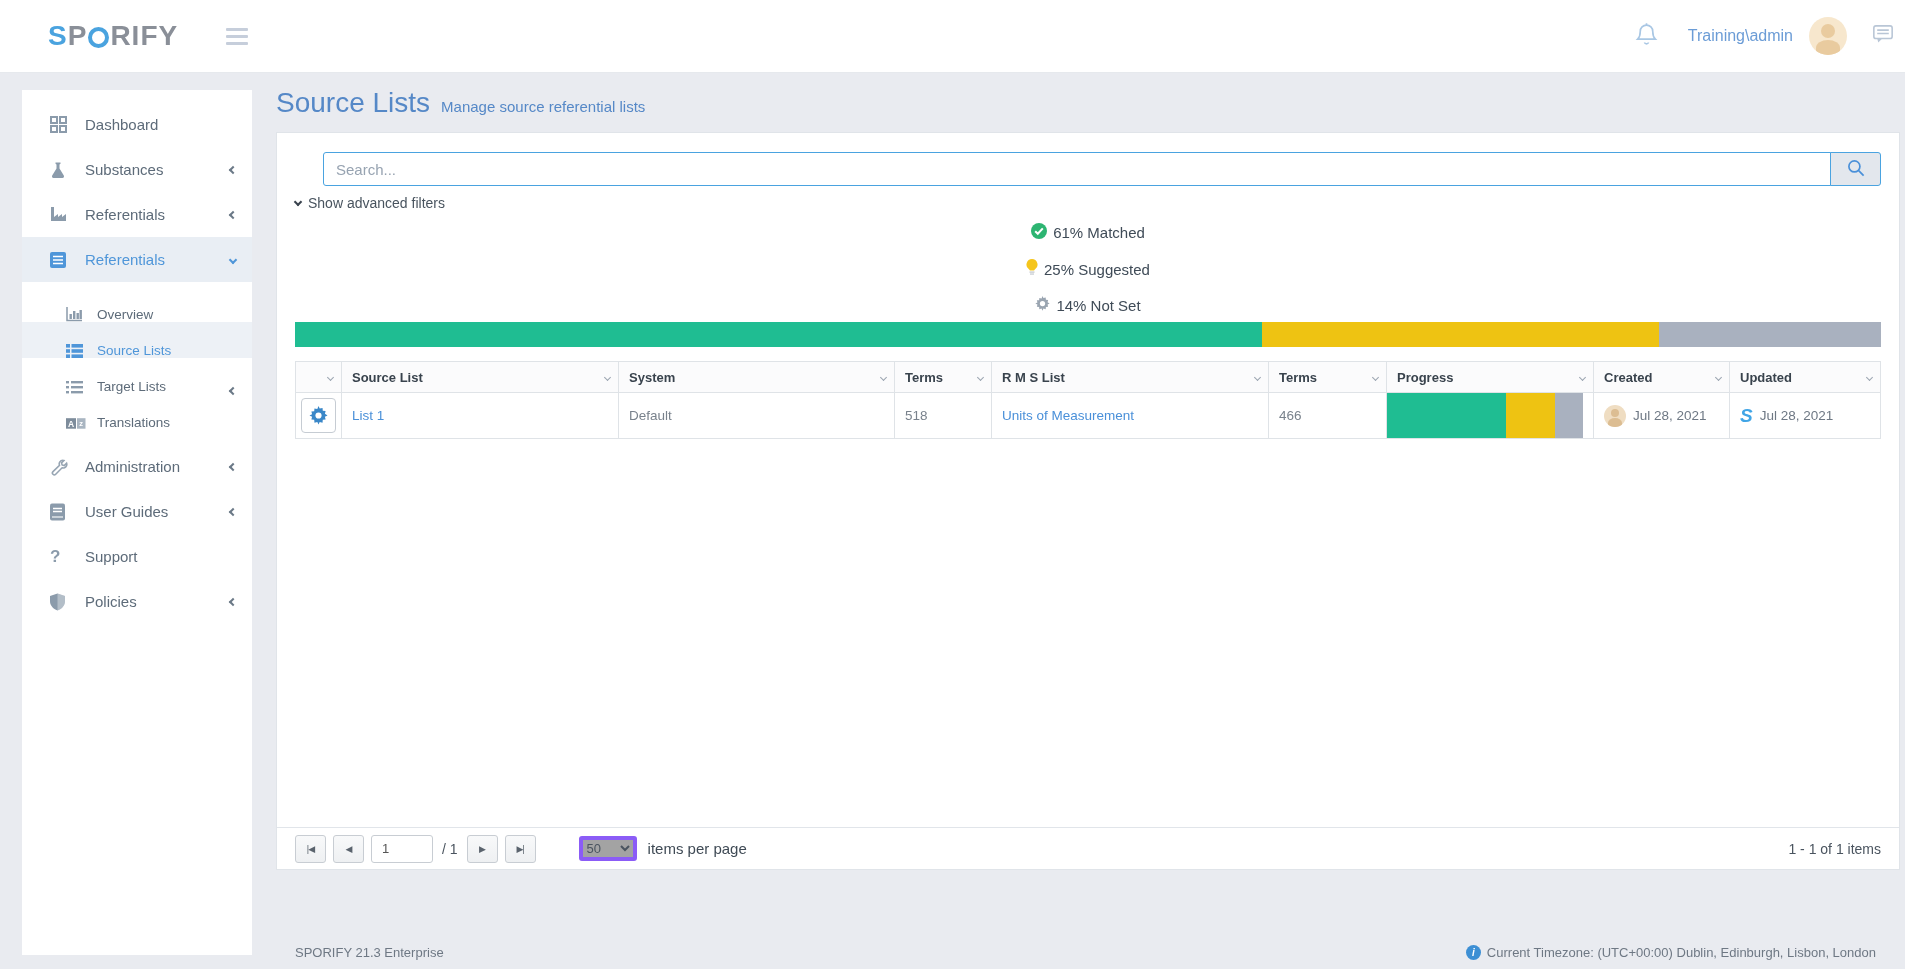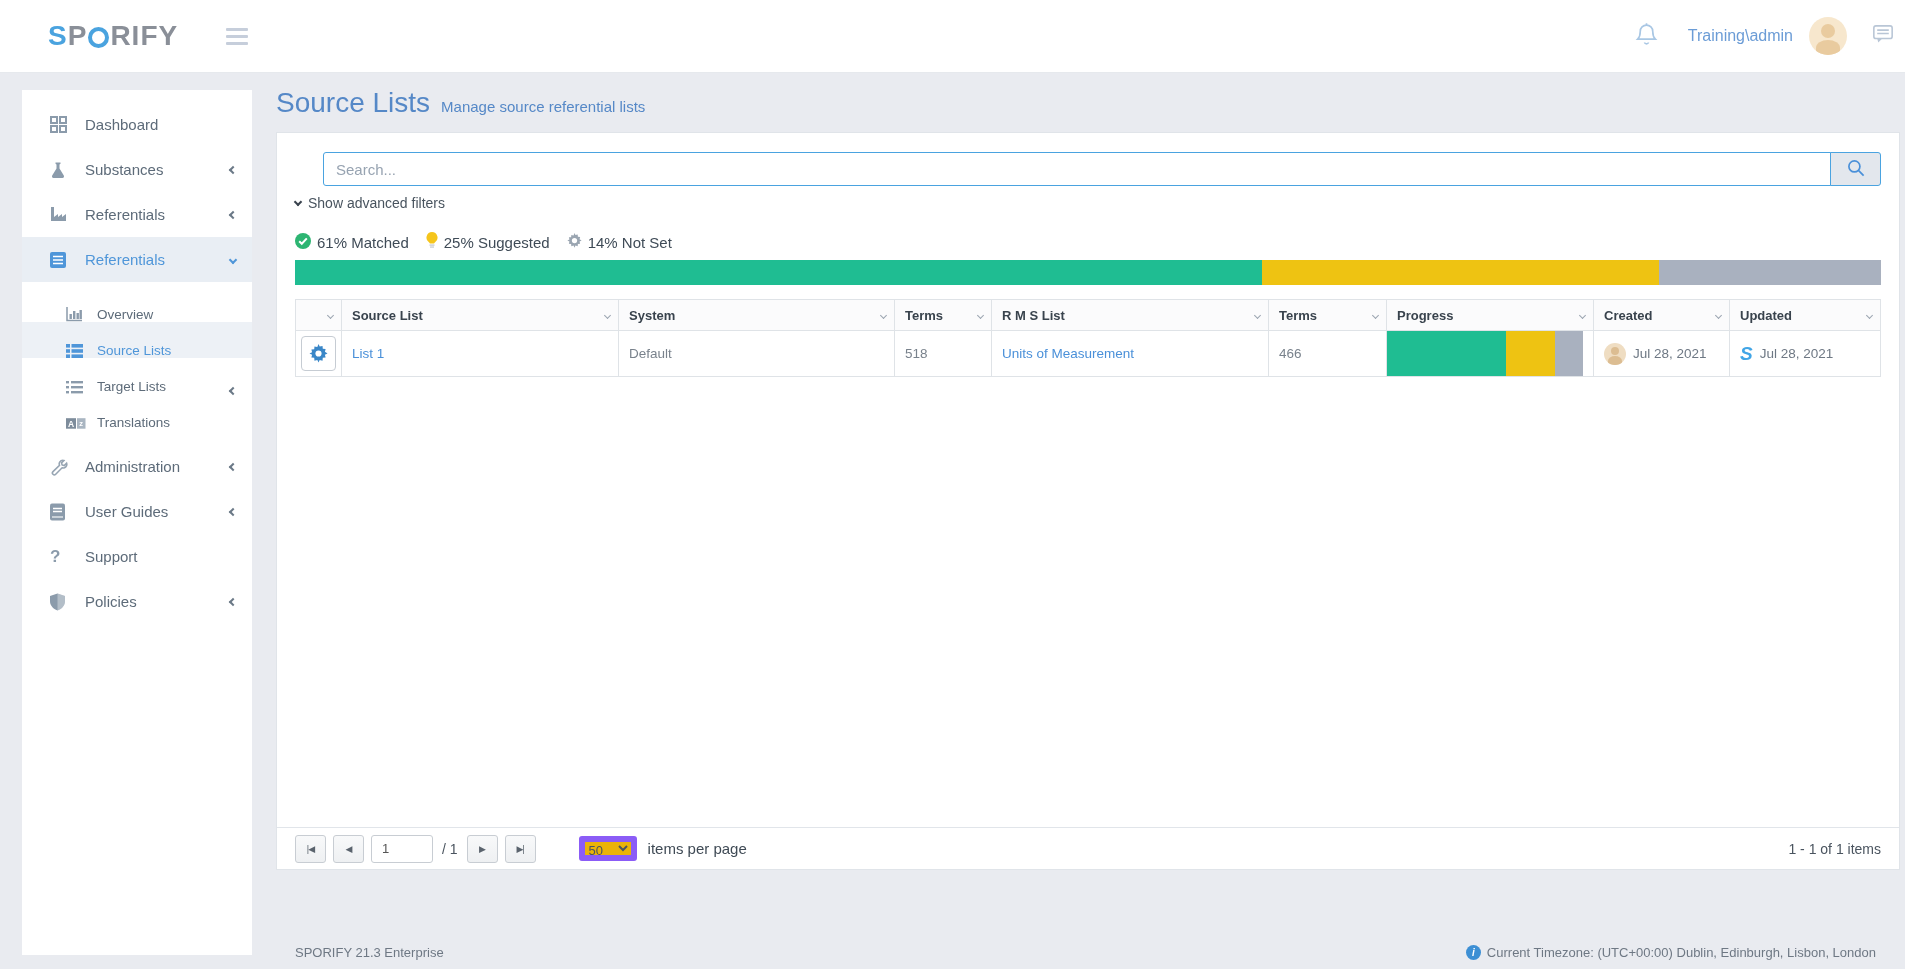--- a/index.html
+++ b/index.html
@@ -51,21 +51,21 @@
   .plus { font-size:17px; font-weight:bold; position:relative; top:-1px; }
 
   
   .panel { position:relative; background:#fff; border:1px solid #e0e4e9; height:738px; padding:19px 18px 0 18px; }
   .search-row { display:flex; }
   .search-input { flex:1; height:34px; border:1px solid #4aa3e0; border-radius:3px 0 0 3px; padding:0 12px; font-size:15px; color:#4b5560; outline:none; font-family:"Liberation Sans",sans-serif;margin-left:28px; }
   .search-input::placeholder { color:#97a3b1; }
   .search-btn { width:51px; height:34px; background:#e3e7ed; border:1px solid #4aa3e0; margin-left:-1px; border-radius:0 3px 3px 0; display:flex; align-items:center; justify-content:center; cursor:pointer; }
   .filters-toggle { margin-top:9px; display:flex; align-items:center; gap:7px; font-size:14px; color:#49545f; cursor:pointer; width:fit-content; }
   .filters-toggle .chv { border-color:#39434e; margin:0 0 3px 0; }
-  .legend { margin-top:21px; display:flex; align-items:center; gap:17px; font-size:15px; color:#3f4b57; }
+  .legend { margin-top:12px; display:flex; align-items:center; gap:17px; font-size:15px; color:#3f4b57;flex-direction:column; }
   .legend .item { display:flex; align-items:center; gap:6px; }
   .bigbar { margin-top:8px; height:25px; display:flex; }
   .bigbar div { height:100%; }
 
   
   table { width:100%; border-collapse:collapse; margin-top:14px; table-layout:fixed; }
   th, td { border:1px solid #dfe3e7; }
   th { height:31px; background:#fbfbfc; font-size:13px; color:#39434d; text-align:left; padding:0 8px 0 10px; }
   .th-inner { display:flex; align-items:center; }
   .th-inner .lbl { font-weight:bold; }
@@ -81,21 +81,21 @@
   .mini-avatar { width:22px; height:22px; min-width:22px; border-radius:50%; background:#efddc2; position:relative; overflow:hidden; }
   .mini-avatar:before { content:""; position:absolute; left:50%; top:4px; transform:translateX(-50%); width:8px; height:8px; border-radius:50%; background:#dcbd92; }
   .mini-avatar:after { content:""; position:absolute; left:50%; top:13px; transform:translateX(-50%); width:14px; height:10px; border-radius:50% 50% 0 0; background:#dcbd92; }
   .s-icon { color:#41a5e6; font-weight:800; font-size:19px; font-style:italic; line-height:1; }
 
   
   .pager { position:absolute; left:0; right:0; bottom:0; height:42px; border-top:1px solid #e1e5ea; display:flex; align-items:center; padding:0 18px; gap:7px; }
   .pg-btn { width:31px; height:28px; background:linear-gradient(#f8f9fa,#eef0f2); border:1px solid #c8cdd3; border-radius:3px; font-size:9px; color:#5a636d; cursor:pointer; display:flex; align-items:center; justify-content:center; letter-spacing:-1px; }
   .pg-input { width:62px; height:28px; border:1px solid #c8cdd3; border-radius:3px; padding:0 10px; font-size:13px; color:#555; outline:none; }
   .pg-of { font-size:14px; color:#4a545f; margin:0 2px; }
-  .pg-select { width:58px; height:25px; margin-left:36px; font-size:13px; color:#4a545f; border:6px solid #8b5cf6; border-radius:3px; background:#eab308; }
+  .pg-select { width:58px; height:25px; margin-left:36px; font-size:13px; color:#4a545f; border:4px solid #8b5cf6; border-radius:3px; background:#a3a3a3; }
   .pg-label { font-size:15px; color:#3f4a55; margin-left:4px; }
   .pg-summary { margin-left:auto; font-size:14px; color:#4a545f; }
 
   
   .footer { margin-top:auto; height:30px; display:flex; align-items:center; padding:0 24px 4px 19px; font-size:13px; color:#6e7884; }
   .footer-right { margin-left:auto; display:flex; align-items:center; gap:6px; }
   .info-ico { width:15px; height:15px; min-width:15px; border-radius:50%; background:#3d8fd4; color:#fff; font-size:10px; font-weight:bold; display:flex; align-items:center; justify-content:center; font-style:italic; }
 </style>
 </head>
 <body>

